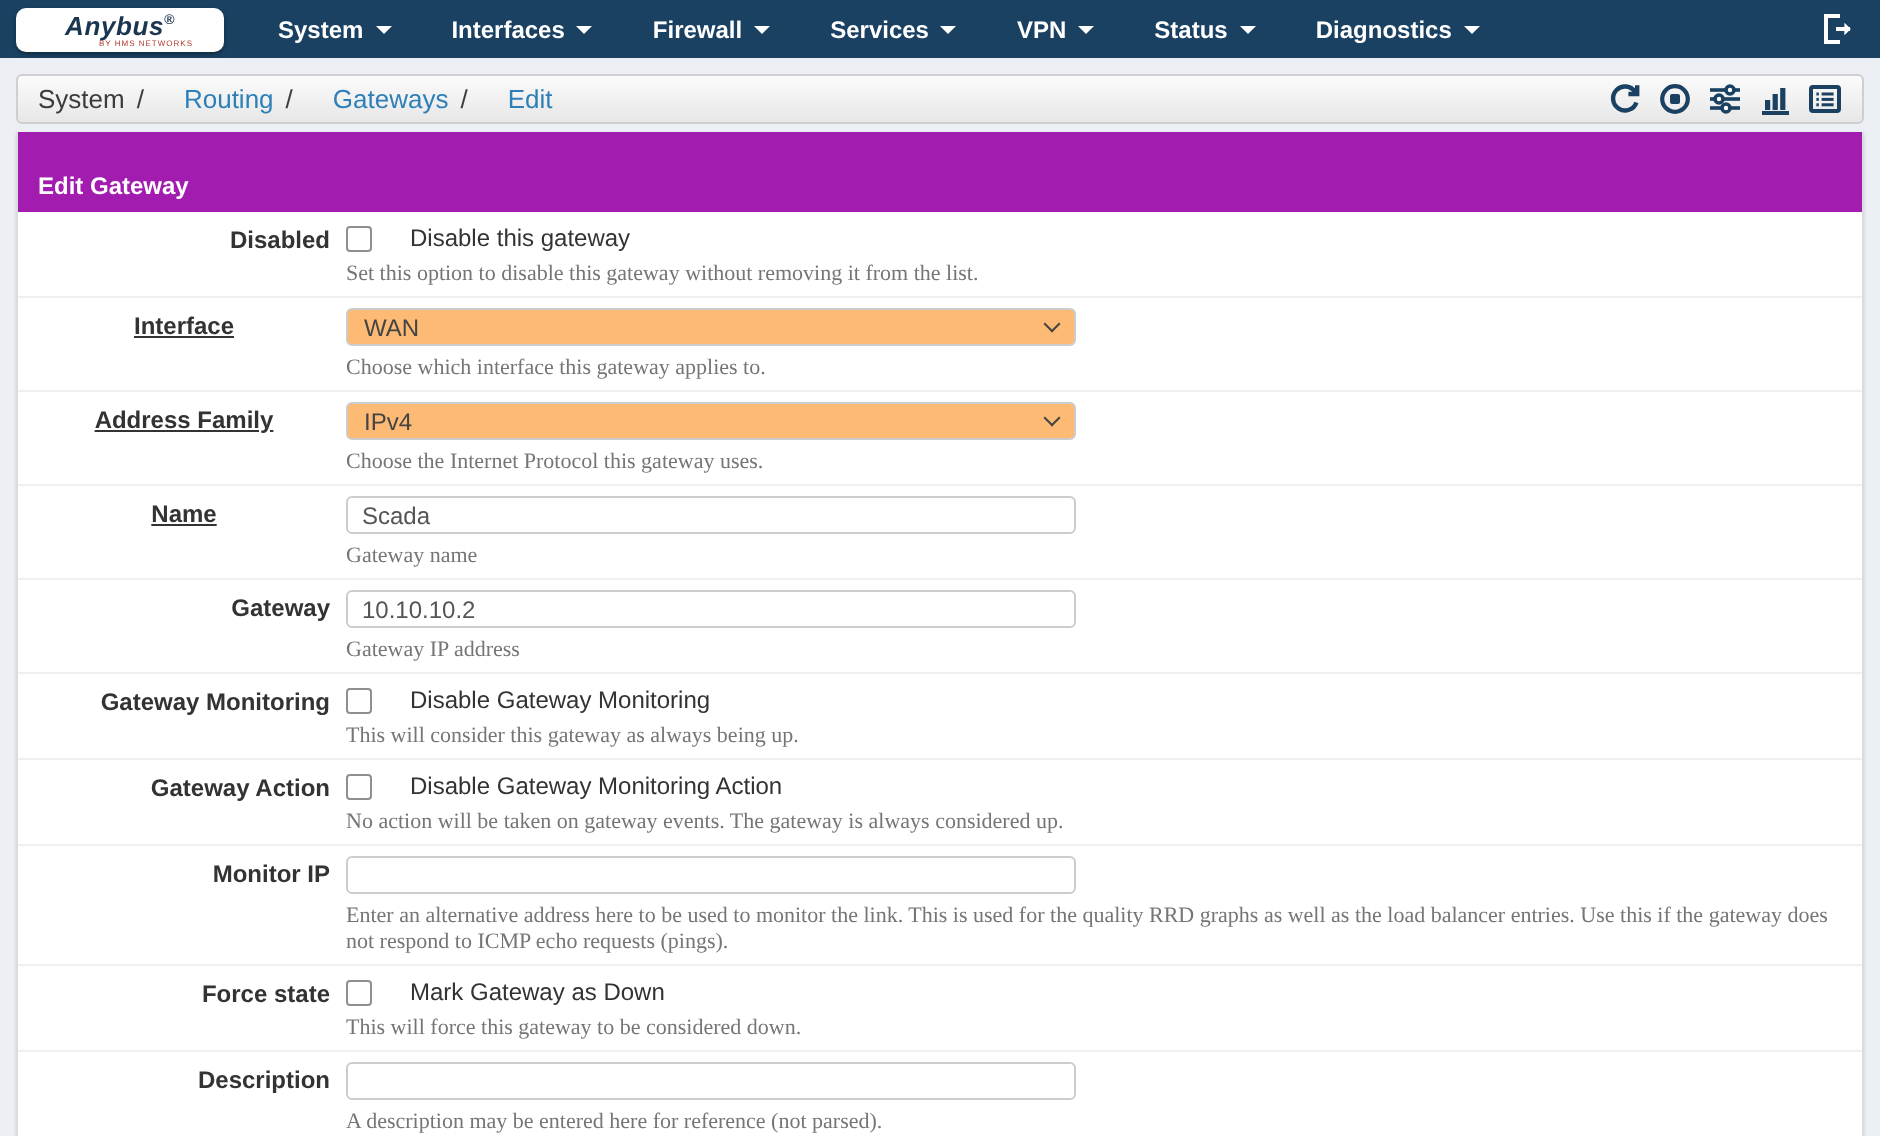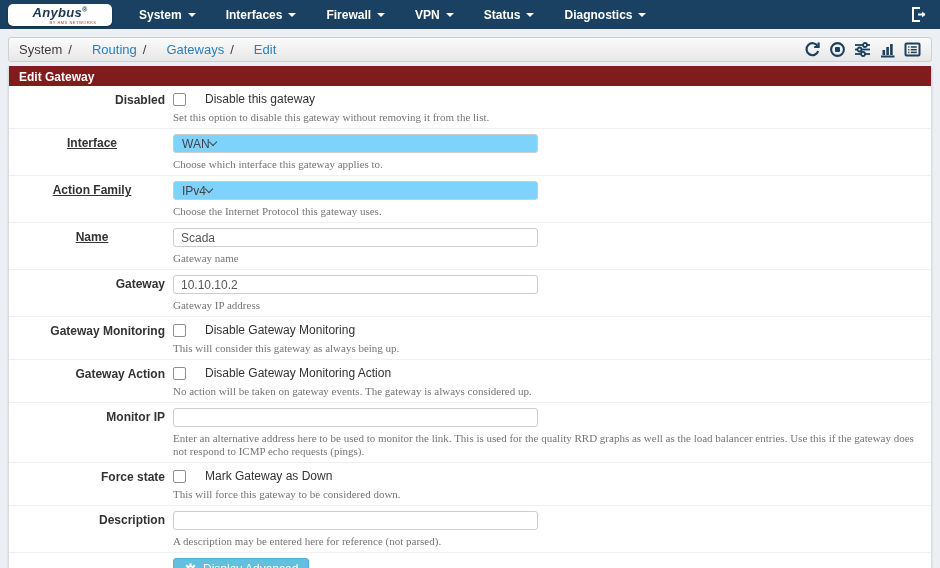--- a/index.html
+++ b/index.html
@@ -51,23 +51,23 @@
   .crumb-link { color: #2e7fb8; cursor: pointer; margin-left: 14px; }
   .bc-icons { margin-left: auto; display: flex; align-items: center; gap: 8px; }
   .bc-icons .icon { cursor: pointer; display: flex; }
   
   .panel {
     margin: 0 8px; background: #fff;
     border: 1px solid #d8dde2; border-top: none;
     box-shadow: 0 1px 2px rgba(0,0,0,.12);
   }
   .panel-header {
-    background: #7f1d1d; color: #fff;
+    background: #a21caf; color: #fff;
     font-size: 12px; font-weight: bold;
-    padding: 4px 10px; height: 20px;
+    padding: 20px 10px; height: 20px;
   }
   .form-row { display: flex; border-bottom: 1px solid #f0f0f0; padding: 3px 0 4px; }
   .form-label {
     width: 164px; flex-shrink: 0;
     text-align: right; padding: 4px 8px 0 10px;
     font-size: 12px; font-weight: bold; color: #333;
   }
   .form-label.u { text-decoration: underline; text-align: center; }
   .form-content { flex: 1; padding-right: 14px; }
   .help { font-size: 11px; color: #757575; margin-top: 5px; line-height: 13px; font-family: Liberation Serif, serif; }
@@ -75,22 +75,22 @@
     width: 365px; height: 19px;
     border: 1px solid #ccc; border-radius: 3px;
     padding: 0 7px; font-size: 12px; color: #555;
     font-family: "Liberation Sans", sans-serif;
     margin-top: 2px;
   }
   .select {
     width: 365px; height: 19px; margin-top: 2px;
     border: 1px solid #ccc; border-radius: 3px;
     padding: 0 8px; font-size: 12px; color: #444;
-    display: flex; align-items: center; 
-    background: #7dd3fc; cursor: pointer;
+    display: flex; align-items: center; justify-content: space-between;
+    background: #fdba74; cursor: pointer;
   }
   .chev {
     width: 6px; height: 6px;
     border-right: 1.5px solid #444; border-bottom: 1.5px solid #444;
     transform: rotate(45deg); margin-top: -3px;
   }
   .checkbox-row { display: flex; align-items: center; gap: 19px; margin-top: 3px; height: 14px; }
   .checkbox {
     width: 13px; height: 13px;
     border: 1px solid #8f8f8f; border-radius: 2px; background: #fff;
@@ -116,20 +116,24 @@
   <div class="nav-item">
     <span>System</span>
     <span class="caret"></span>
   </div>
   <div class="nav-item">
     <span>Interfaces</span>
     <span class="caret"></span>
   </div>
   <div class="nav-item">
     <span>Firewall</span>
+    <span class="caret"></span>
+  </div>
+  <div class="nav-item">
+    <span>Services</span>
     <span class="caret"></span>
   </div>
   <div class="nav-item">
     <span>VPN</span>
     <span class="caret"></span>
   </div>
   <div class="nav-item">
     <span>Status</span>
     <span class="caret"></span>
   </div>
@@ -224,21 +228,21 @@
     <div class="form-content">
       <div class="select">
         <span>WAN</span>
         <span class="chev"></span>
       </div>
       <div class="help">Choose which interface this gateway applies to.</div>
     </div>
   </div>
 
   <div class="form-row">
-    <div class="form-label u">Action Family</div>
+    <div class="form-label u">Address Family</div>
     <div class="form-content">
       <div class="select">
         <span>IPv4</span>
         <span class="chev"></span>
       </div>
       <div class="help">Choose the Internet Protocol this gateway uses.</div>
     </div>
   </div>
 
   <div class="form-row">

